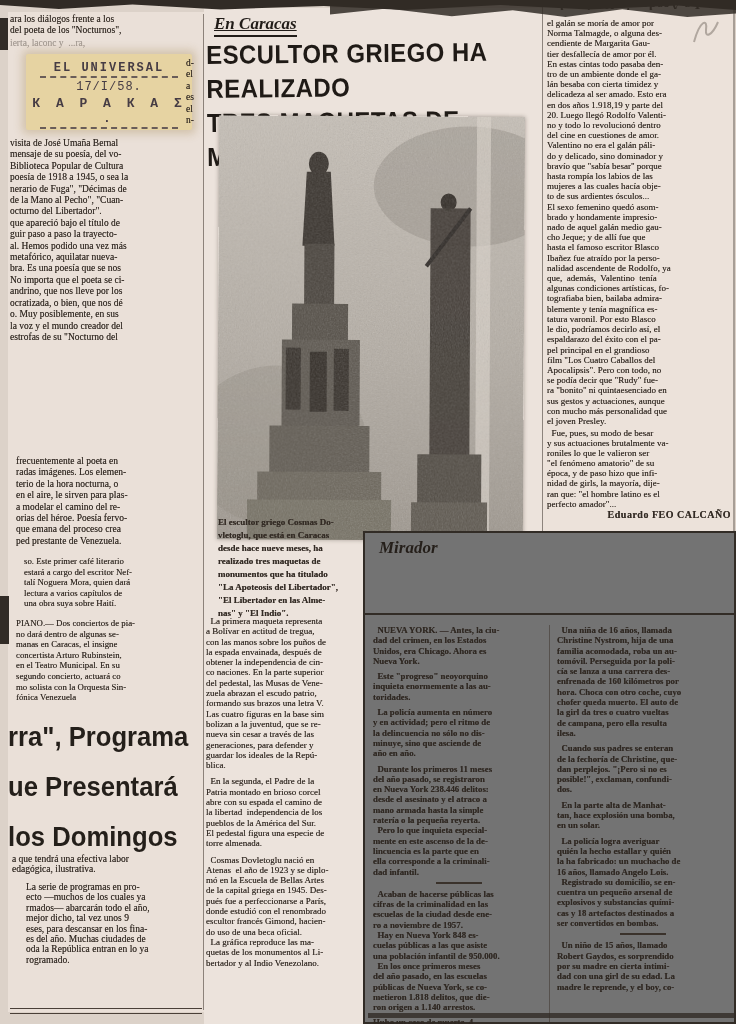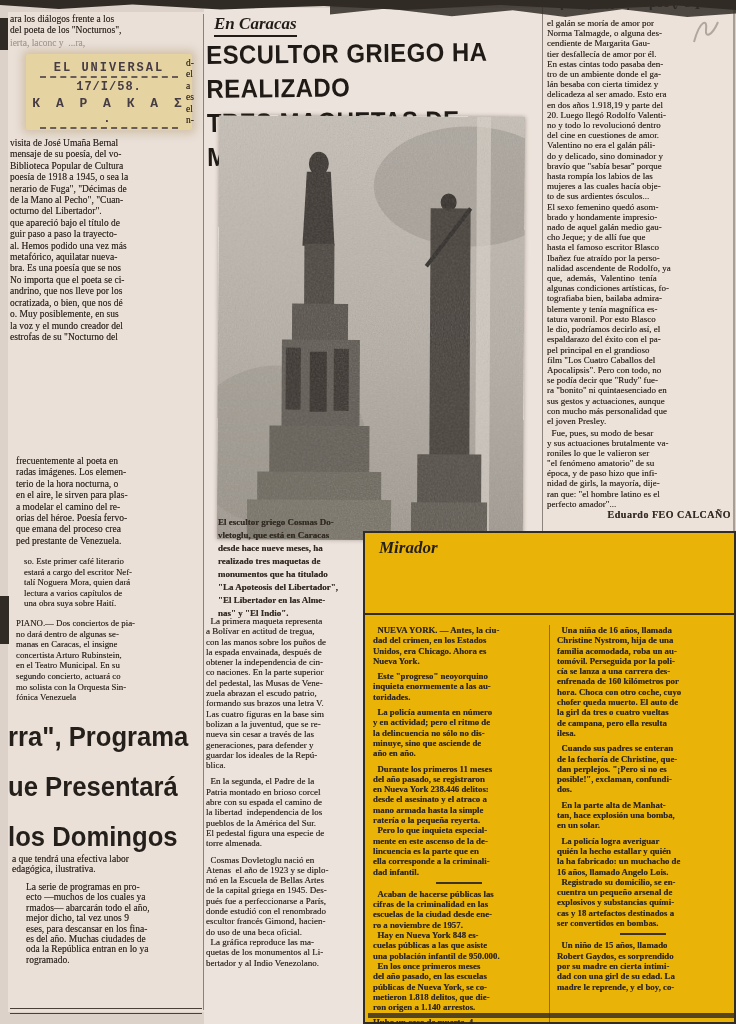--- a/index.html
+++ b/index.html
@@ -22,21 +22,21 @@
   .bold{font-weight:700;}
   .faded{opacity:.38;}
   
   .stamp{
     position:absolute; background:#e6d3a2; border-radius:2px;
     box-shadow:0 0 9px 4px rgba(150,118,58,.28);
     font-family:"Liberation Mono",monospace; color:#463c44;
     text-align:center; padding-top:7px; box-sizing:border-box;
   }
   .stamp .ln1{font-size:12px; font-weight:700; letter-spacing:2px;}
-  .stamp .ln2{font-size:12px; font-weight:700; letter-spacing:1px; margin-top:2px;}
+  .stamp .ln2{font-size:12px; font-weight:400; letter-spacing:1px; margin-top:2px;}
   .stamp .ln3{font-size:13px; font-weight:700; letter-spacing:4px; margin-top:2px;}
   .dash{height:0; border-bottom:2px dashed #4a4048; margin:1px 14px 0 14px; opacity:.8;}
   
   .kicker{
     position:absolute; font-family:"Liberation Serif",serif; font-style:italic;
     font-weight:700; font-size:17px; color:#211c18;
     border-bottom:2px solid #211c18; padding-bottom:1px;
   }
   .headline{
     position:absolute; font-family:"Liberation Sans",sans-serif; font-weight:700;
@@ -48,21 +48,21 @@
     font-size:27px; line-height:50px; color:#241f1a; white-space:pre-wrap;
     transform:scaleX(.95); transform-origin:left top;
   }
   
   .vrule{position:absolute; width:1px; background:rgba(62,52,45,.55);}
   .double-rule{position:absolute; height:4px; border-top:1px solid #4a4038; border-bottom:1px solid #4a4038;}
   .mini-rule{width:46px; height:2px; background:#3a322b; margin:5px auto 5px auto;}
   
   #mirador{
     position:absolute; left:363px; top:531px; width:373px; height:493px;
-    border:2px solid #322c26; box-sizing:border-box; background:#eab308;
+    border:2px solid #322c26; box-sizing:border-box; background:#737373;
   }
   #mirador .mkicker{
     position:absolute; left:14px; top:5px; font-style:italic; font-weight:700;
     font-size:17px; color:#251f1a; font-family:"Liberation Serif",serif;
   }
   #mirador .mheadline{
     position:absolute; left:0; top:30px; width:100%; text-align:center;
     font-weight:700; font-size:33px; color:#221c17; letter-spacing:1px;
     font-family:"Liberation Serif",serif;
   }
@@ -164,21 +164,21 @@
 rmados— abarcarán todo el año,
 mejor dicho, tal vez unos 9
 eses, para descansar en los fina-
 es del año. Muchas ciudades de
 oda la República entran en lo ya
 rogramado.</p>
     <div class="double-rule" style="left:2px;top:996px;width:192px;"></div>
   </div>
 
   <div style="position:absolute;left:204px;top:8px;width:340px;height:1016px;">
-    <div class="kicker" style="left:10px;top:6px;">En Caracas</div>
+    <div class="kicker" style="left:10px;top:6px;text-decoration:underline;">En Caracas</div>
     <div class="headline" style="left:2px;top:30px;width:368px;">ESCULTOR GRIEGO HA REALIZADO
 TRES MAQUETAS DE MONUMENTOS</div>
 
     <div style="position:absolute;left:14px;top:108px;width:306px;height:424px;transform:rotate(.3deg);box-shadow:0 0 4px rgba(60,50,40,.4);">
       <svg width="306" height="424" viewBox="0 0 306 424">
         <defs>
           <filter id="grain">
               <feTurbulence type="fractalNoise" baseFrequency="0.75" numOctaves="3" seed="7"></feTurbulence>
               <feColorMatrix type="saturate" values="0"></feColorMatrix>
             </filter>

